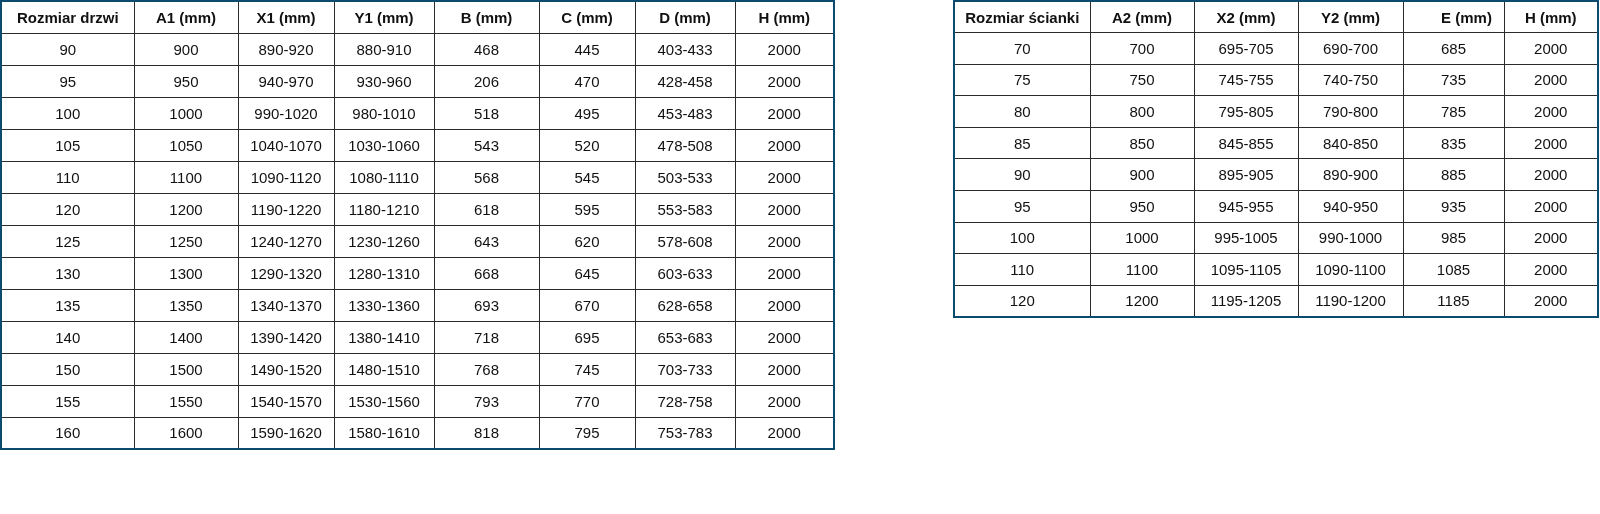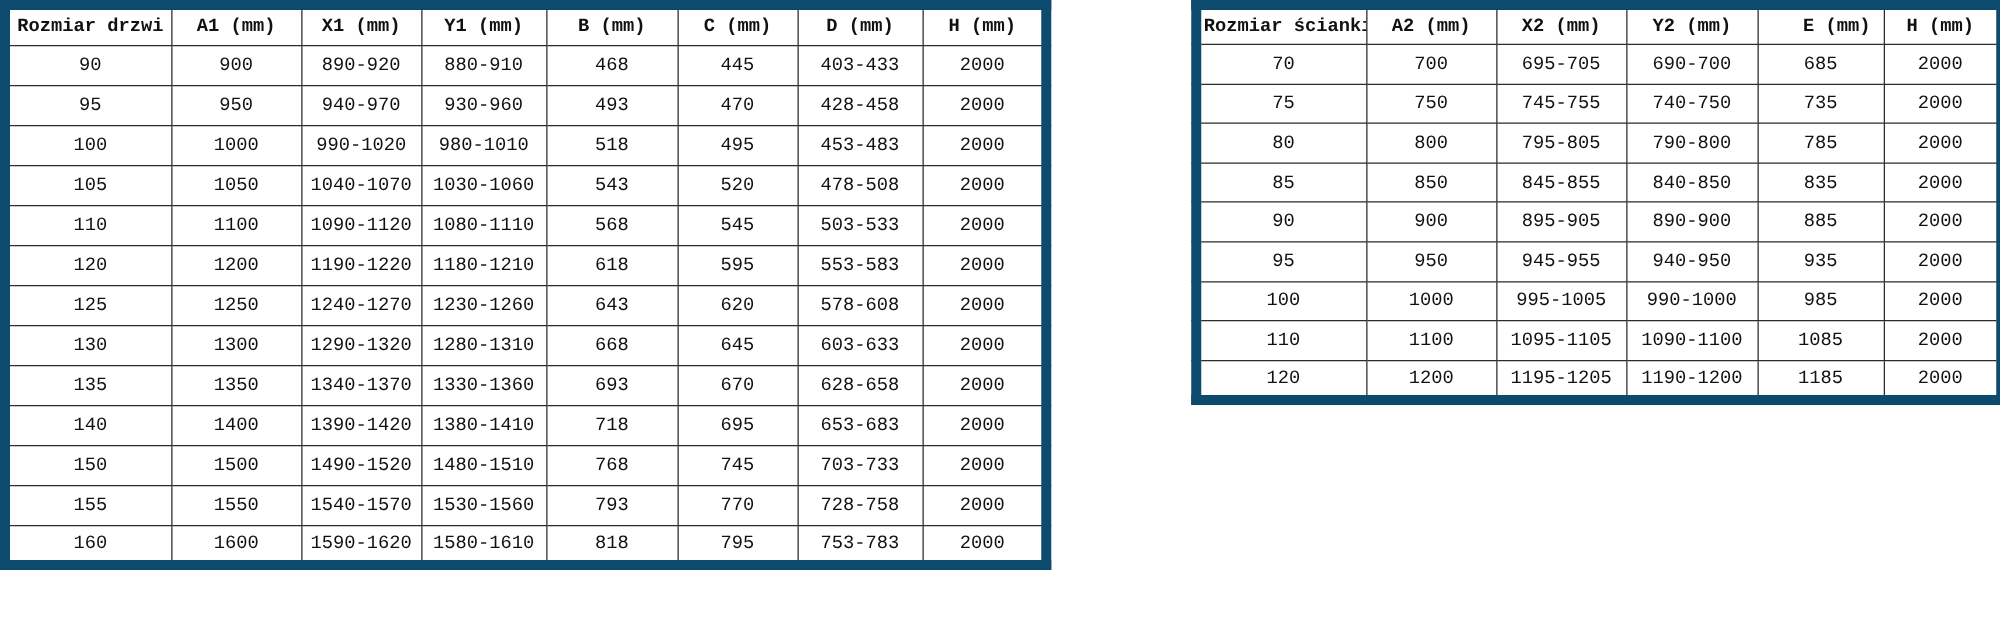--- a/index.html
+++ b/index.html
@@ -14,22 +14,21 @@
     position: relative;
     width: 1600px;
     height: 514px;
     background: #ffffff;
   }
   table.spec-table {
     position: absolute;
     border-collapse: collapse;
     table-layout: fixed;
     background: #ffffff;
-    border: 8px solid #0c4a6e;
-    font-family: Liberation Mono, monospace;
+    border: 2px solid #0c4a6e;
   }
   table.spec-table th,
   table.spec-table td {
     border: 1px solid #2b2b2b;
     text-align: center;
     vertical-align: middle;
     color: #111111;
     font-size: 15px;
     padding: 0 2px;
     white-space: nowrap;
@@ -96,21 +95,21 @@
           <td>468</td>
           <td>445</td>
           <td>403-433</td>
           <td>2000</td>
         </tr>
         <tr>
           <td>95</td>
           <td>950</td>
           <td>940-970</td>
           <td>930-960</td>
-          <td>493</td>
+          <td>206</td>
           <td>470</td>
           <td>428-458</td>
           <td>2000</td>
         </tr>
         <tr>
           <td>100</td>
           <td>1000</td>
           <td>990-1020</td>
           <td>980-1010</td>
           <td>518</td>

